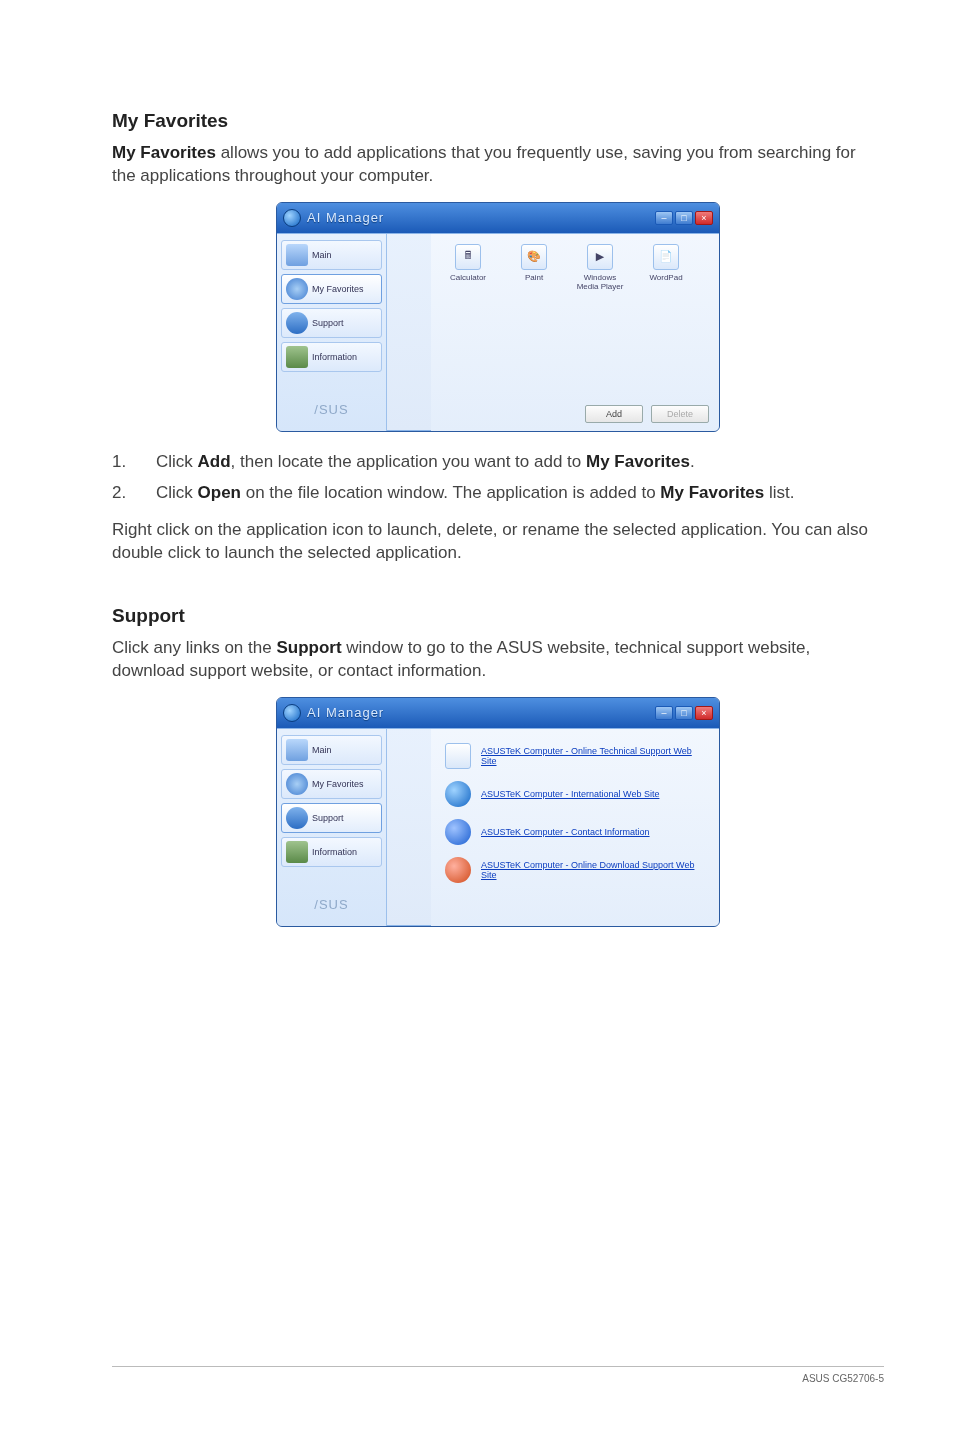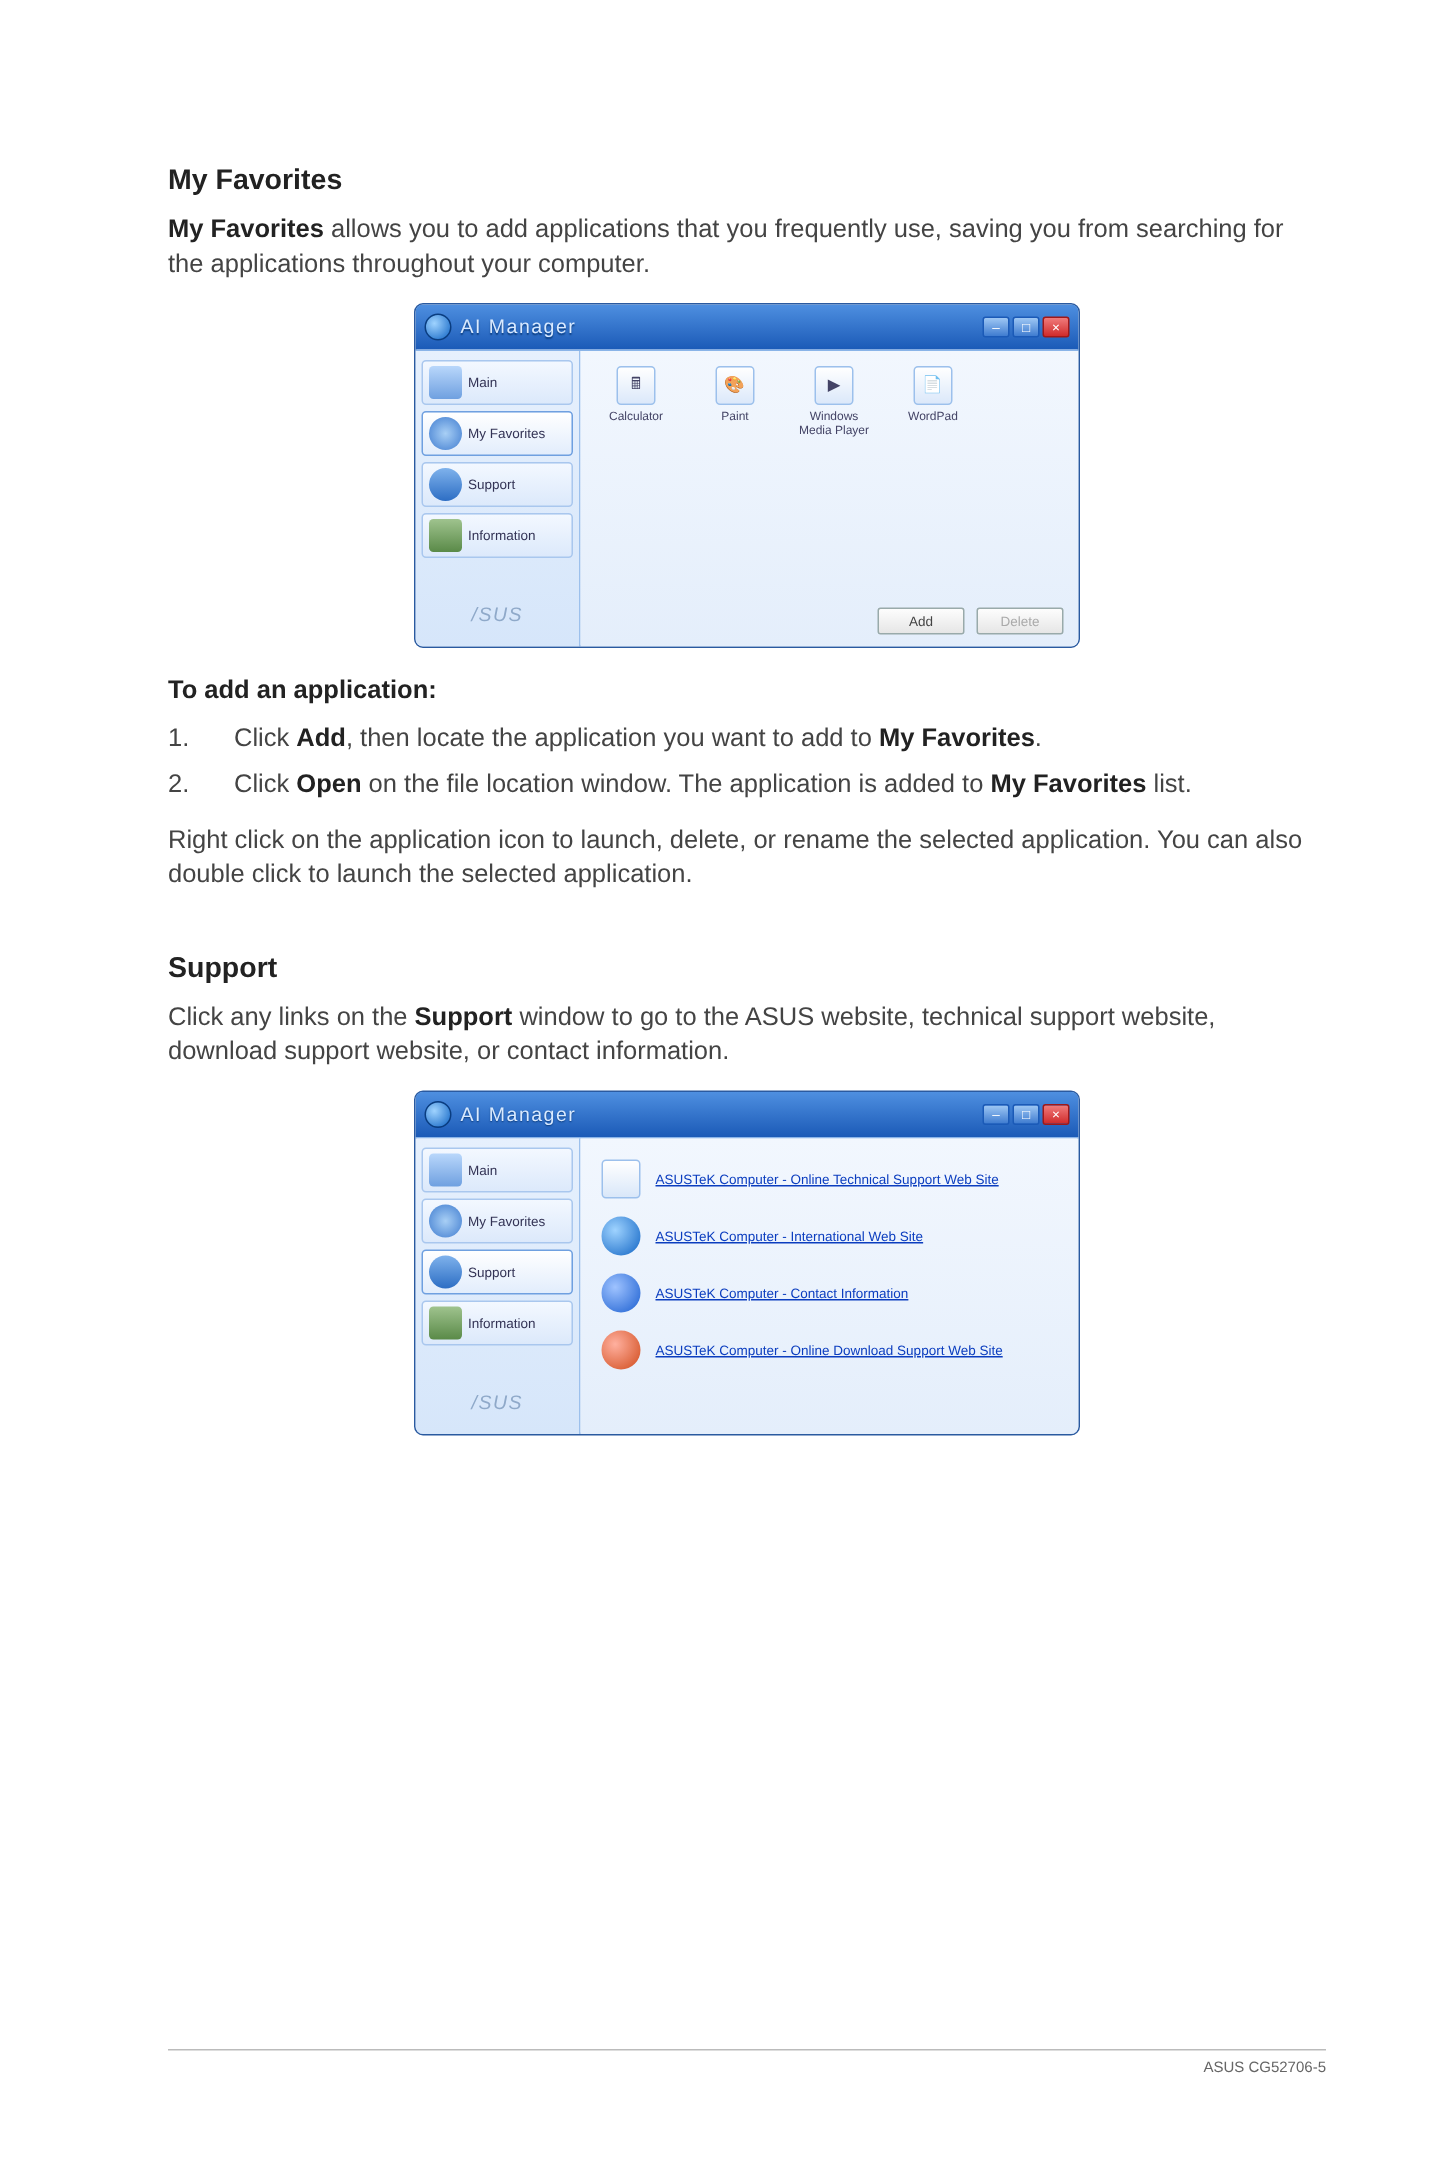--- a/index.html
+++ b/index.html
@@ -101,20 +101,21 @@
     font-size: 9px;
     line-height: 12px;
     text-align: center;
     color: #fff;
   }
   .win-btn.close { background: linear-gradient(#f07b7b,#d02b2b); border-color:#a01818;}
   .ai-body {
     flex: 1;
     display: flex;
     border-top: 1px solid #8ab4e8;
+    gap: 44px;
   }
   .ai-sidebar {
     width: 110px;
     background: linear-gradient(#e6f0fd,#d6e6fa);
     border-right: 1px solid #9cc0ec;
     padding: 6px 4px;
     display: flex;
     flex-direction: column;
     gap: 4px;
   }
@@ -141,21 +142,20 @@
     flex-shrink:0;
   }
   .side-ico.gear  { background: radial-gradient(circle,#a8cff5,#3f7cd0); border-radius:50%; }
   .side-ico.asus  { background: linear-gradient(#7fb2ec,#2d6ec4); border-radius:50%; }
   .side-ico.info  { background: linear-gradient(#9fc38e,#5a8a48); }
   .asus-logo-txt {
     margin-top: auto;
     text-align: center;
     font-size: 13px;
     color: #8fa9c9;
-    font-style: italic;
     letter-spacing: 1px;
     padding: 6px 0 8px;
   }
   .ai-content {
     flex: 1;
     background: linear-gradient(#f2f7fe,#e4eefb);
     position: relative;
     padding: 10px;
   }
   
@@ -294,21 +294,20 @@
           </div>
           <div class="btn-row">
             <button>Add</button>
             <button class="disabled">Delete</button>
           </div>
         </div>
       </div>
     </div>
   </div>
 
-  <div class="sub-head">To add an application:</div>
   <ol class="steps">
     <li>
       <span class="num">1.</span>
       <span class="txt"><span>Click </span><span class="bold">Add</span><span>, then locate the application you want to add to </span><span class="bold">My Favorites</span><span>.</span></span>
     </li>
     <li>
       <span class="num">2.</span>
       <span class="txt"><span>Click </span><span class="bold">Open</span><span> on the file location window. The application is added to </span><span class="bold">My Favorites</span><span> list.</span></span>
     </li>
   </ol>

